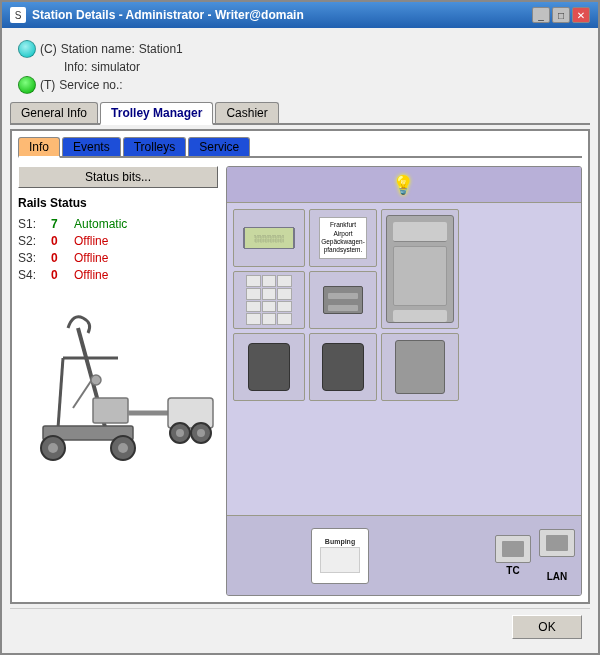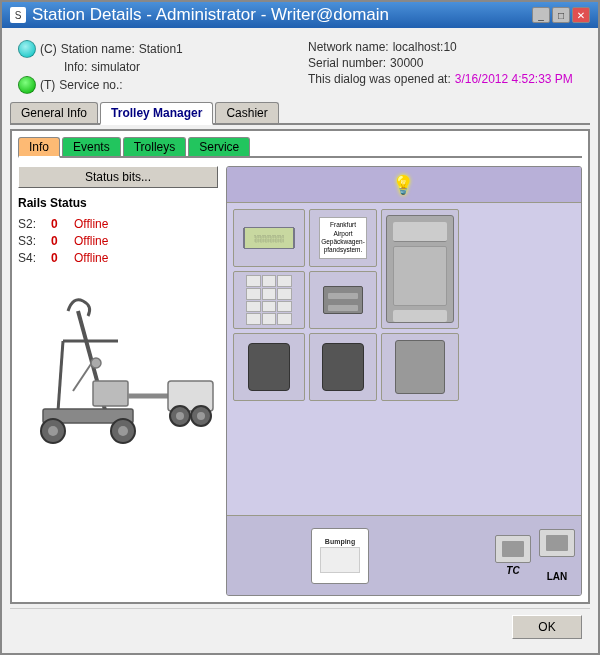--- a/index.html
+++ b/index.html
@@ -39,22 +39,22 @@
       height: 16px;
       background: #fff;
       border-radius: 2px;
       display: flex;
       align-items: center;
       justify-content: center;
       font-size: 10px;
       color: #333;
     }
     .titlebar-title {
-      font-size: 17px;
-      font-weight: normal;
+      font-size: 12px;
+      font-weight: bold;
     }
     .titlebar-controls {
       display: flex;
       gap: 2px;
     }
     .titlebar-btn {
       width: 18px;
       height: 16px;
       background: #c0c0c0;
       border: 1px solid #888;
@@ -122,21 +122,21 @@
 
     .inner-tabs {
       display: flex;
       gap: 0;
       border-bottom: 2px solid #888;
       flex-shrink: 0;
       margin-bottom: 8px;
     }
     .inner-tab {
       padding: 2px 10px;
-      background: #22c55e;
+      background: #1d4ed8;
       border: 1px solid #888;
       border-bottom: none;
       cursor: pointer;
       font-size: 12px;
       margin-right: 2px;
       border-radius: 3px 3px 0 0;
     }
     .inner-tab.active {
       background: #fdba74;
       border-bottom: 2px solid #fff;
@@ -329,21 +329,20 @@
       font-size: 8px;
       font-weight: bold;
       color: #333;
     }
     .tc-box {
       display: flex;
       flex-direction: column;
       align-items: center;
       gap: 2px;
       margin-left: auto;
-      font-style: italic;
     }
     .lan-box {
       display: flex;
       flex-direction: column;
       align-items: center;
       gap: 14px;
     }
     .conn-icon-sq {
       width: 36px;
       height: 28px;
@@ -417,34 +416,20 @@
           <span class="key">Info:</span>
           <span class="val">simulator</span>
         </div>
         <div class="hrow">
           <div class="status-circle circle-green"></div>
           <span class="key">(T)</span>
           <span class="key">Service no.:</span>
           <span class="val"></span>
         </div>
       </div>
-      <div class="header-row-group">
-        <div class="hrow">
-          <span class="key">Network name:</span>
-          <span class="val">localhost:10</span>
-        </div>
-        <div class="hrow">
-          <span class="key">Serial number:</span>
-          <span class="val">30000</span>
-        </div>
-        <div class="hrow">
-          <span class="key">This dialog was opened at:</span>
-          <span class="val" style="color:#cc00cc;">3/16/2012 4:52:33 PM</span>
-        </div>
-      </div>
     </div>
 
     <div class="outer-tabs">
       <div class="outer-tab">General Info</div>
       <div class="outer-tab active">Trolley Manager</div>
       <div class="outer-tab">Cashier</div>
     </div>
 
     <div class="main-panel">
 
@@ -455,20 +440,25 @@
         <div class="inner-tab">Service</div>
       </div>
 
       <div class="tab-content">
 
         <div class="left-panel">
           <button class="status-bits-btn">Status bits...</button>
           <div class="rails-status">
             <div class="rails-title">Rails Status</div>
 
+            <div class="rail-row">
+              <span class="rail-label">S1:</span>
+              <span class="rail-num green">7</span>
+              <span class="rail-status-text green">Automatic</span>
+            </div>
 
             <div class="rail-row">
               <span class="rail-label">S2:</span>
               <span class="rail-num">0</span>
               <span class="rail-status-text">Offline</span>
             </div>
 
             <div class="rail-row">
               <span class="rail-label">S3:</span>
               <span class="rail-num">0</span>

